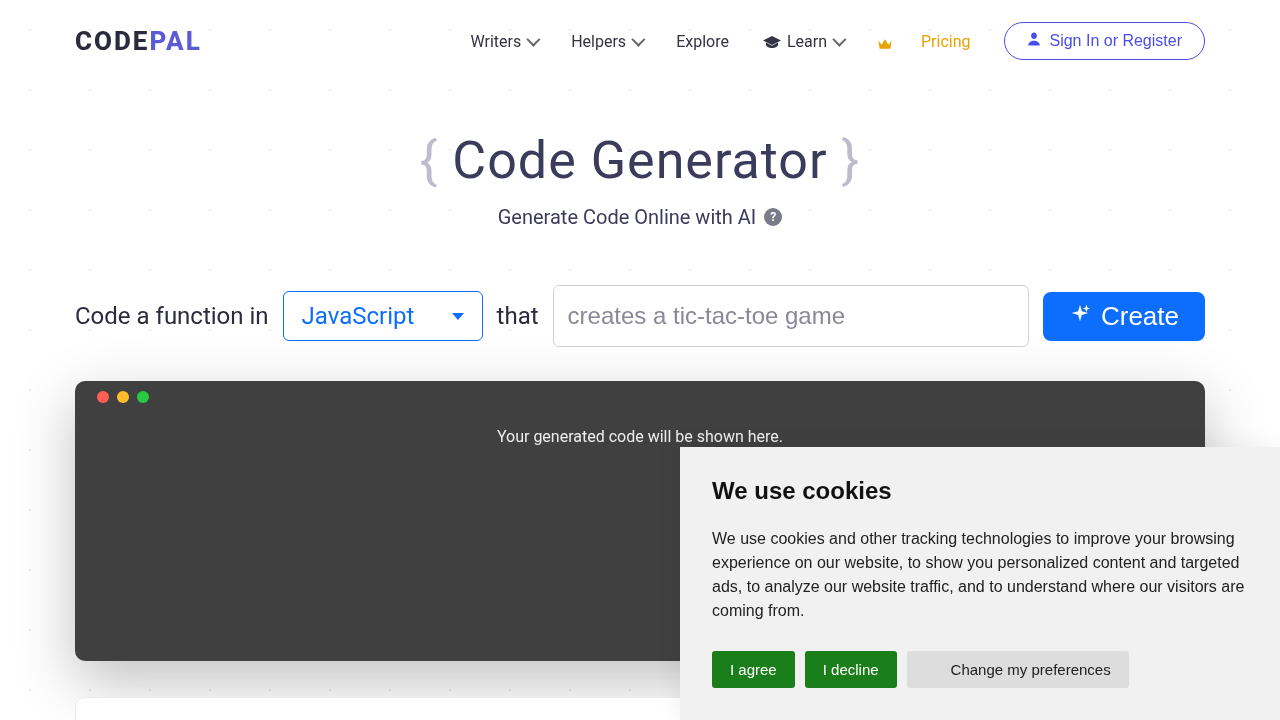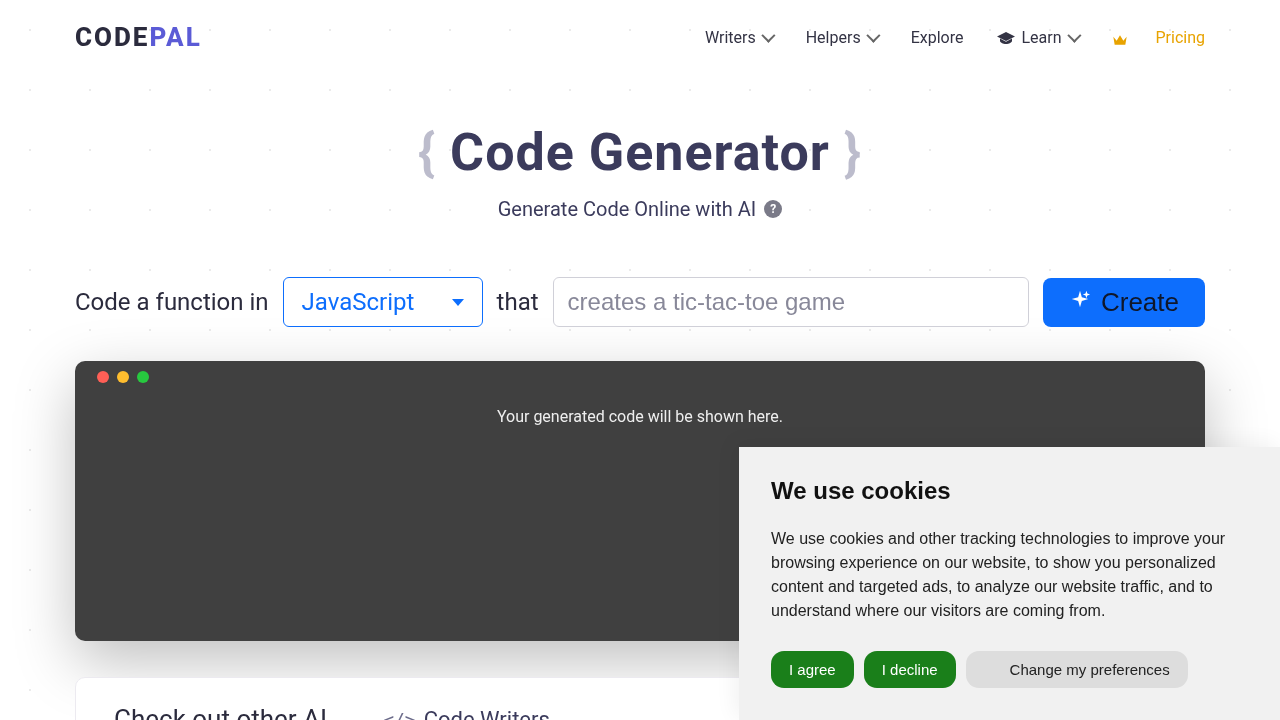--- a/index.html
+++ b/index.html
@@ -77,21 +77,21 @@
     padding: 9px 22px;
     font-size: 16px;
     cursor: pointer;
   }
   .sign-in svg { width: 14px; height: 14px; fill: #4a4de7; }
 
   
   .hero { text-align: center; margin-top: 70px; }
   .hero-title {
     font-size: 52px;
-    font-weight: 700;
+    font-weight: 400;
     color: #3b3b5c;
     letter-spacing: 1px;
   }
   .brace { color: #bcbccc; }
   .hero-sub {
     margin-top: 14px;
     font-size: 20px;
     color: #3b3b5c;
     display: inline-flex;
     align-items: center;
@@ -134,30 +134,30 @@
     border-right: 6px solid transparent;
     border-top: 7px solid #0d6efd;
   }
   .prompt-input {
     flex: 1;
     font-size: 24px;
     padding: 10px 14px;
     border: 1px solid #d0d0d8;
     border-radius: 6px;
     color: #555566;
-    height: 50px;
+    height: 62px;
     background: #fff;
   }
   .prompt-input::placeholder { color: #888899; }
   .create-btn {
     display: inline-flex;
     align-items: center;
     gap: 10px;
     background: #0d6efd;
-    color: #0f172a;
+    color: #ffffff;
     border: none;
     border-radius: 8px;
     font-size: 26px;
     padding: 9px 26px;
     cursor: pointer;
   }
   .create-btn svg { width: 22px; height: 22px; fill: #fff; }
 
   
   .code-panel {
@@ -204,35 +204,35 @@
     gap: 8px;
     cursor: pointer;
   }
   .other-link .ic { color: #6b6b8a; font-family: monospace; font-size: 18px; }
 
   
   .cookie {
     position: fixed;
     right: 0;
     bottom: 0;
-    width: 541px;
+    width: 600px;
     background: #f1f1f1;
     padding: 30px 32px 32px 32px;
     z-index: 10;
     font-family: Arial, Helvetica, sans-serif;
     box-shadow: -4px -4px 20px rgba(0,0,0,0.06);
   }
   .cookie h2 { font-size: 24px; font-weight: 700; color: #111; margin-bottom: 22px; }
   .cookie p { font-size: 16px; color: #222; line-height: 1.5; margin-bottom: 28px; }
   .cookie-btns { display: flex; gap: 10px; }
   .btn {
     border: none;
     padding: 10px 18px;
     font-size: 15px;
-    border-radius: 13px;
+    border-radius: 3px;
     cursor: pointer;
   }
   .btn.agree, .btn.decline { background: #1a7f1a; color: #fff; }
   .btn.prefs { background: #dddddd; color: #222; padding-left: 44px; }
 </style>
 </head>
 <body>
 
 <div class="wrap">
 
@@ -262,20 +262,28 @@
         <span class="chev"></span>
       </span>
       <span class="nav-item pricing">
         <span class="crown">
           <svg viewBox="0 0 24 18">
               <path d="M2 4 L7 10 L12 2 L17 10 L22 4 L20 16 L4 16 Z"></path>
             </svg>
         </span>
         <span>Pricing</span>
       </span>
+      <button class="sign-in">
+        <span>
+          <svg viewBox="0 0 24 24">
+              <path d="M12 12 c3 0 5-2.5 5-5.5 S15 1 12 1 7 3.5 7 6.5 9 12 12 12 Z M2 23 c0-5 5-8 10-8 s10 3 10 8 Z"></path>
+            </svg>
+        </span>
+        <span>Sign In or Register</span>
+      </button>
     </div>
   </div>
 
   <div class="hero">
     <h1 class="hero-title">
       <span class="brace">{</span>
       <span>Code Generator</span>
       <span class="brace">}</span>
     </h1>
     <div class="hero-sub">

